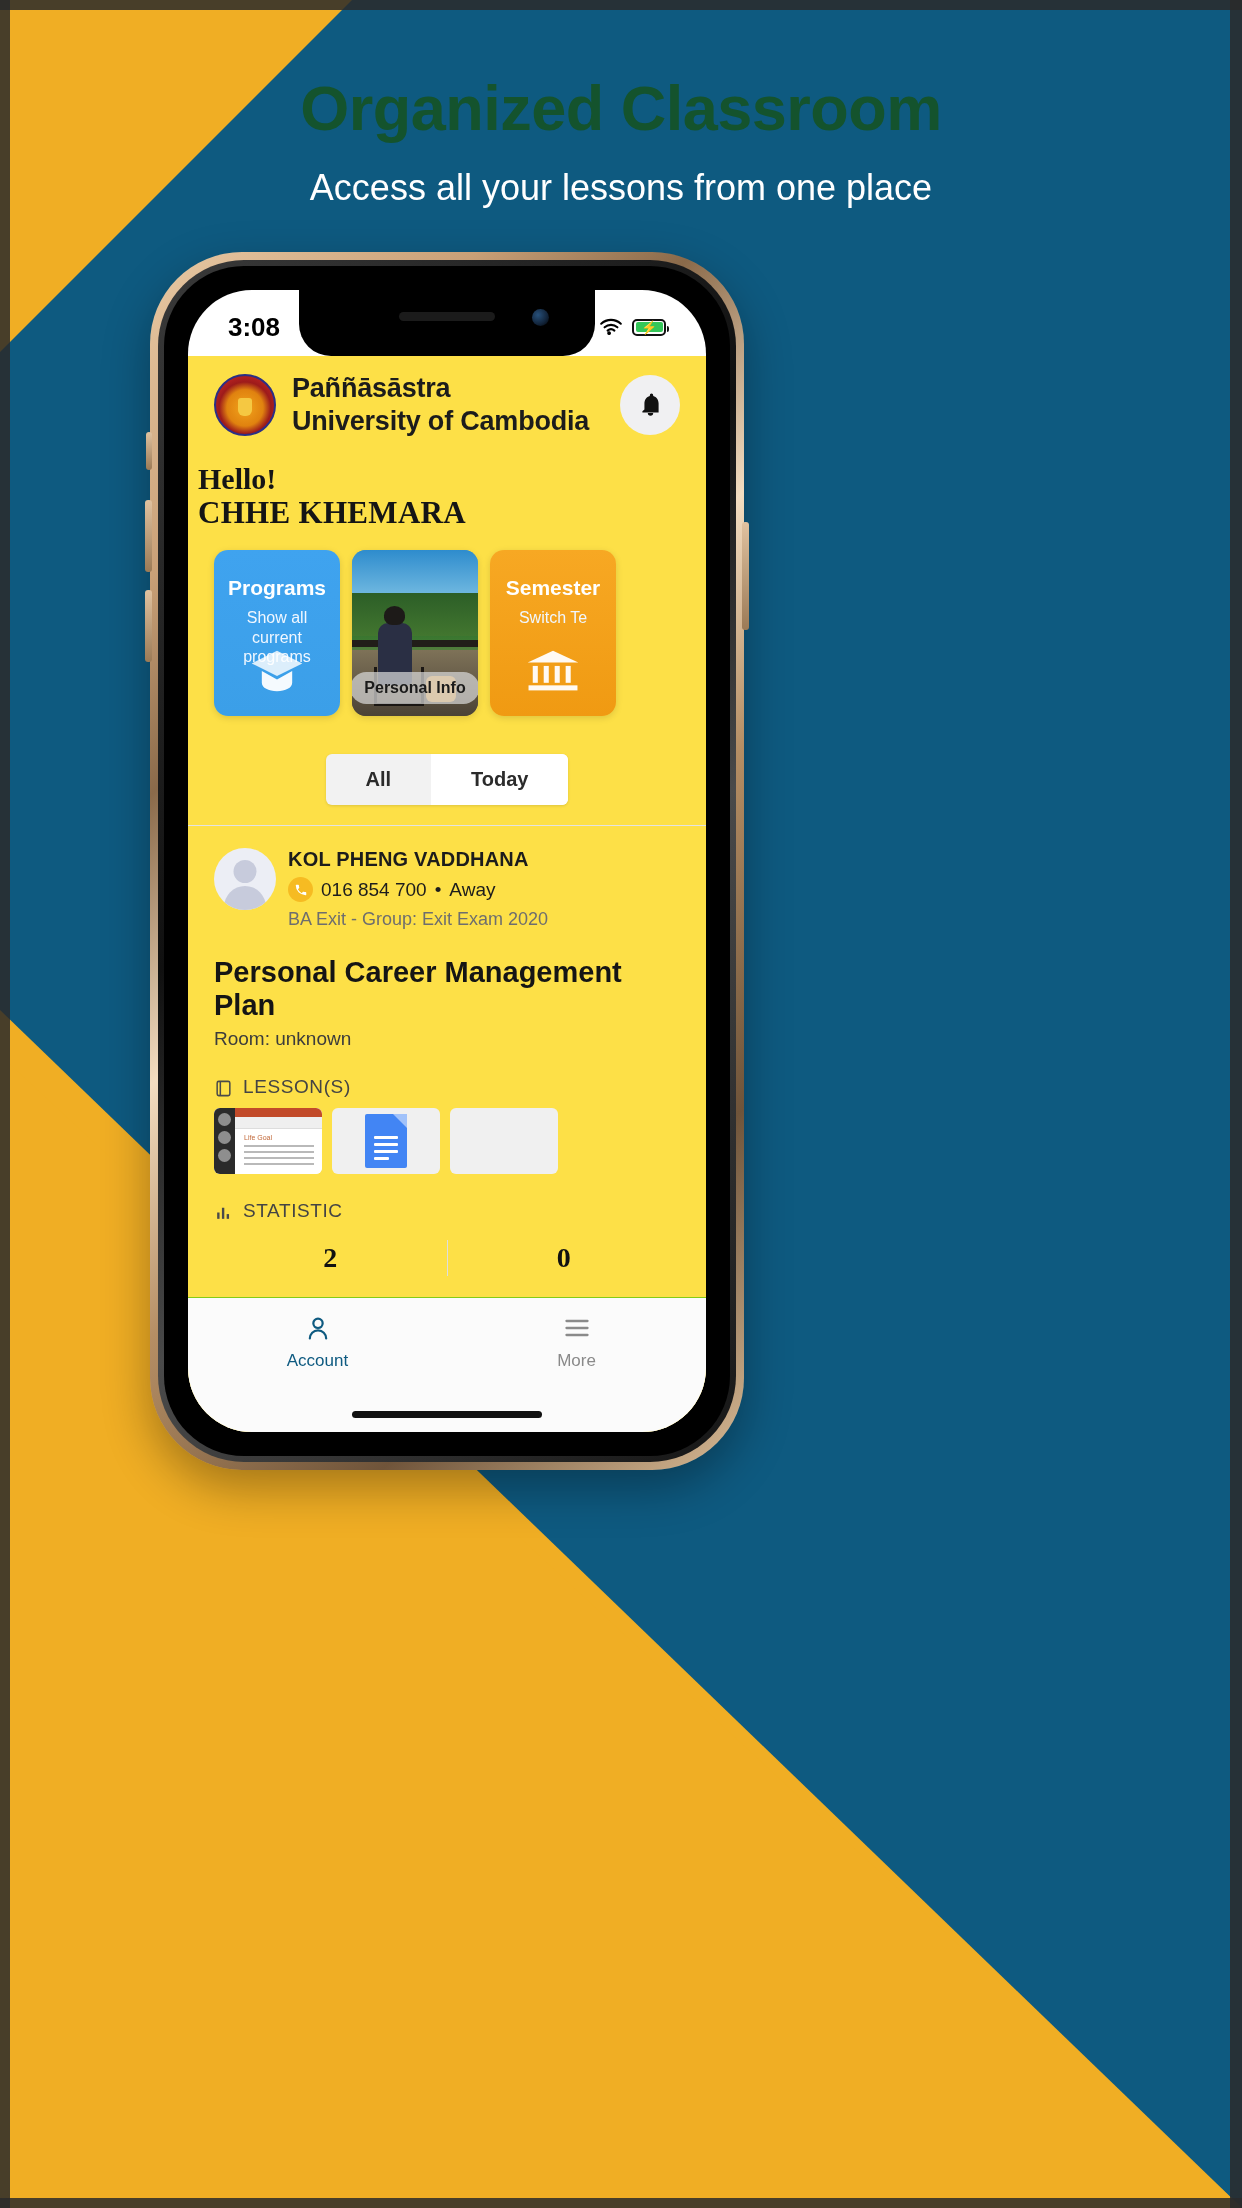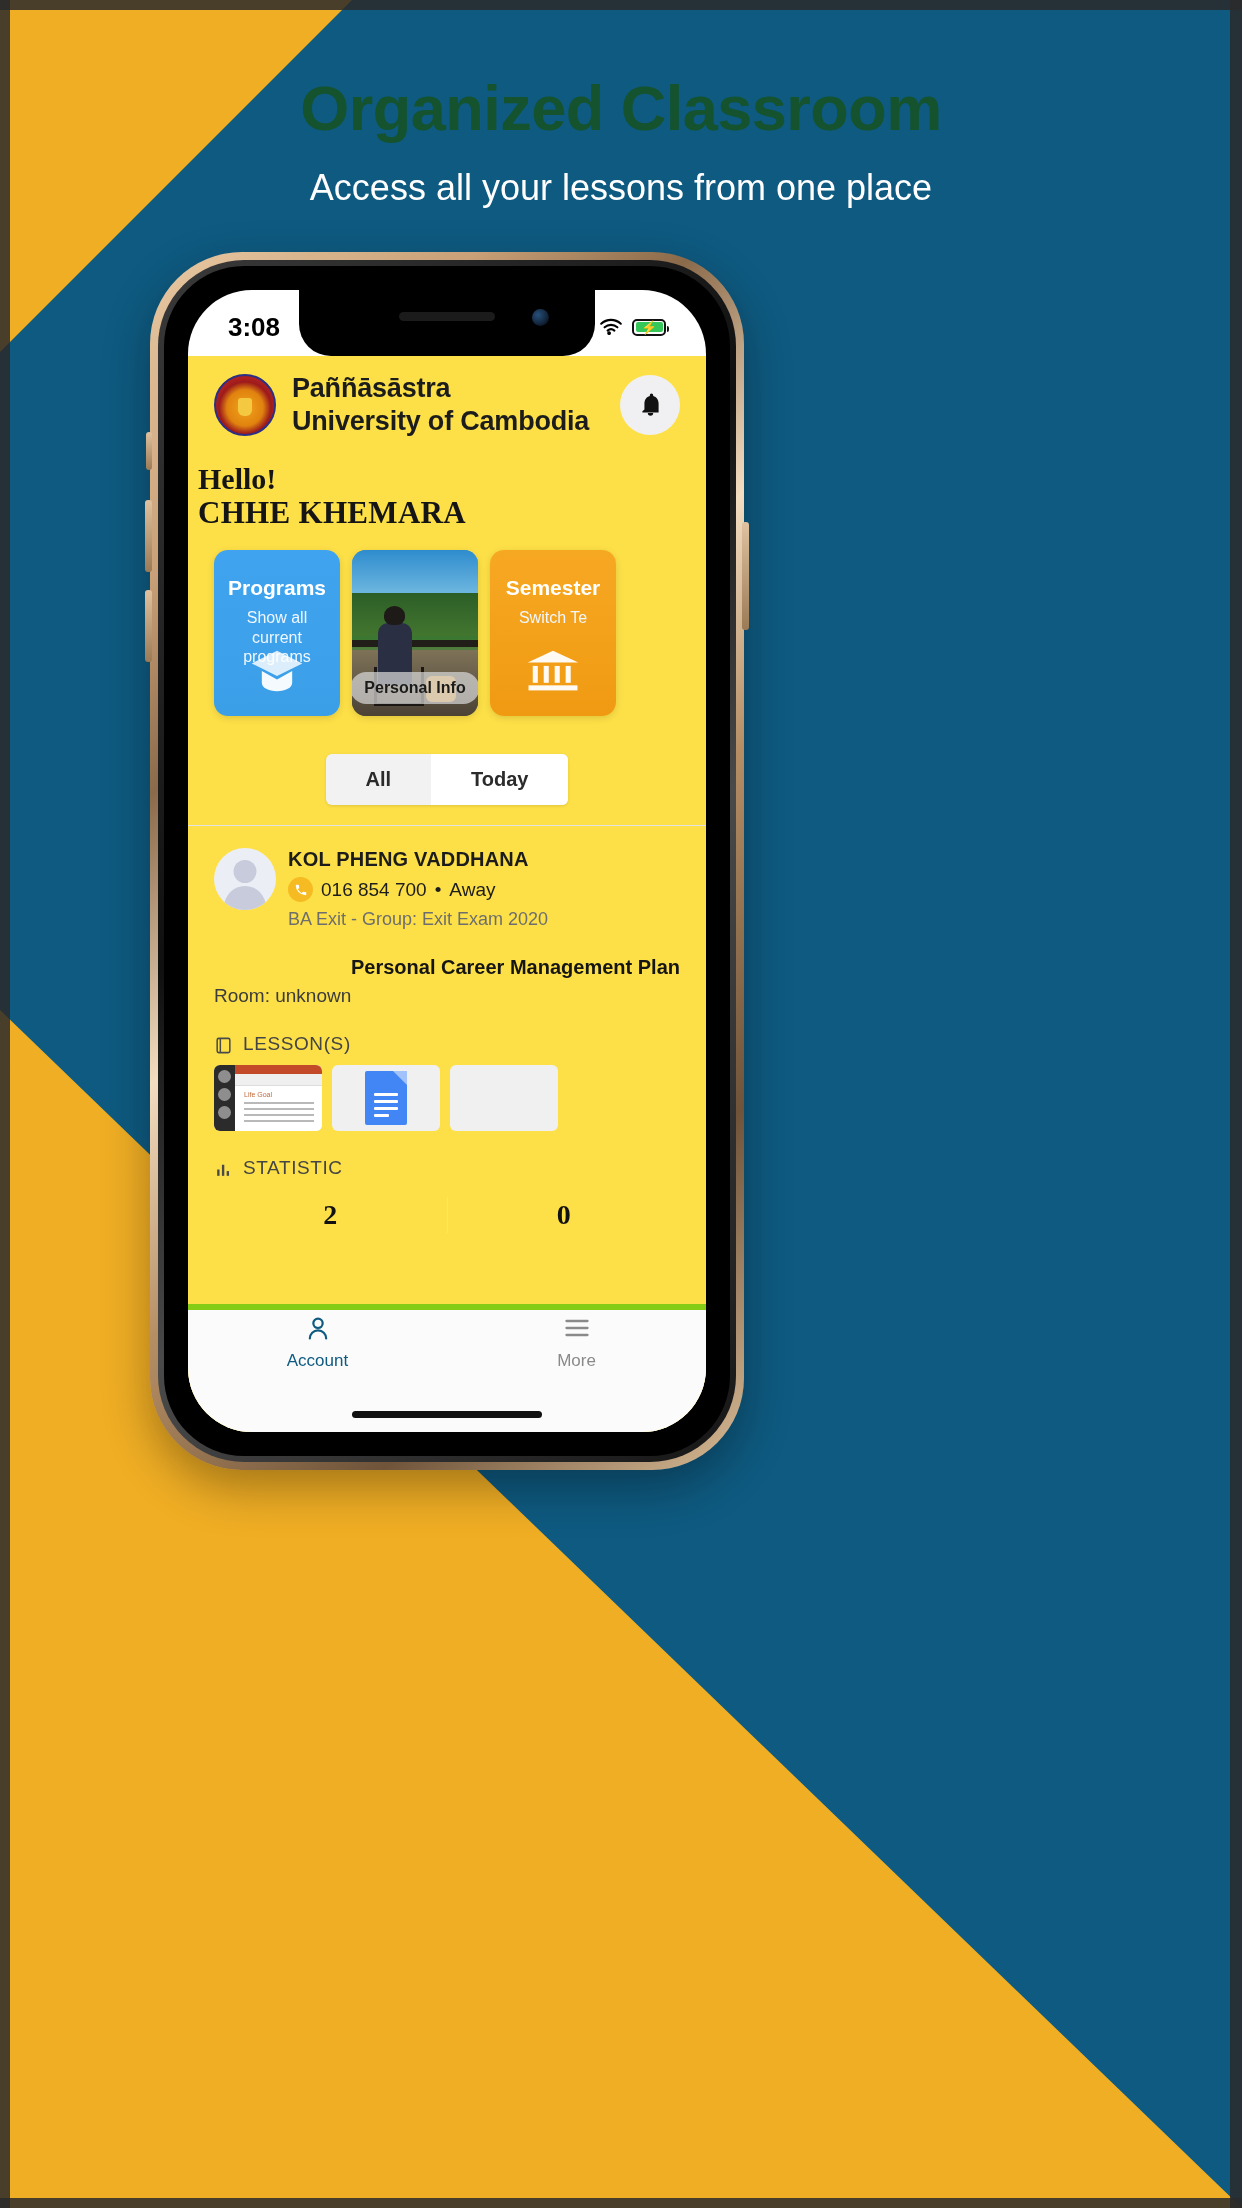--- a/index.html
+++ b/index.html
@@ -209,21 +209,21 @@
   .t-name{font-size:20px;font-weight:bold;color:#1c1c1c;letter-spacing:.2px;}
   .t-row{display:flex;align-items:center;gap:8px;margin-top:6px;font-size:19px;color:#1d1d1d;}
   .phone-ico{
     width:25px;height:25px;border-radius:50%;background:#f6bb22;display:flex;align-items:center;justify-content:center;flex:0 0 auto;
   }
   .phone-ico svg{width:14px;height:14px;}
   .t-meta{margin-top:7px;font-size:18px;color:#6e6e6e;}
 
   
   .subject{padding:22px 26px 0 26px;}
-  .subject .s1{font-size:20px;font-weight:bold;color:#151515;text-align:right;}
+  .subject .s1{font-size:29px;font-weight:bold;color:#151515;}
   .subject .s2{font-size:19px;color:#3c3c3c;margin-top:6px;}
 
   .sect-head{display:flex;align-items:flex-end;gap:10px;padding:26px 26px 10px 26px;}
   .sect-head .lbl{font-size:19px;color:#444;letter-spacing:.6px;}
   .sect-head svg{width:19px;height:19px;}
 
   .lessons{display:flex;gap:10px;padding:0 26px;}
   .lesson{
     width:108px;height:66px;border-radius:6px;background:#f0f0f0;flex:0 0 auto;position:relative;overflow:hidden;
     display:flex;align-items:center;justify-content:center;
@@ -241,21 +241,21 @@
   .gdoc .ln{position:absolute;left:9px;right:9px;height:3px;background:#fff;border-radius:1px;}
 
   .stats{display:flex;align-items:center;padding:0 26px;margin-top:8px;}
   .stat{flex:1;text-align:center;}
   .stat .v{font-family:"Liberation Serif",serif;font-size:28px;font-weight:bold;color:#111;}
   .stat-sep{width:1px;height:36px;background:#dedede;}
 
   
   .bottomnav{
     position:absolute;left:0;right:0;bottom:0;height:118px;background:#fbfbfb;
-    border-top:6px solid #84cc16;display:flex;align-items:flex-start;padding-top:4px;
+    border-top:1px solid #84cc16;display:flex;align-items:flex-start;padding-top:16px;
   }
   .nav-item{flex:1;display:flex;flex-direction:column;align-items:center;gap:9px;}
   .nav-item svg{width:28px;height:28px;}
   .nav-item .lab{font-size:17px;}
   .nav-acc .lab{color:#0e5a80;}
   .nav-more .lab{color:#8a8a8a;}
   .home-ind{
     position:absolute;left:50%;transform:translateX(-50%);bottom:14px;
     width:190px;height:7px;border-radius:4px;background:#111;
   }

